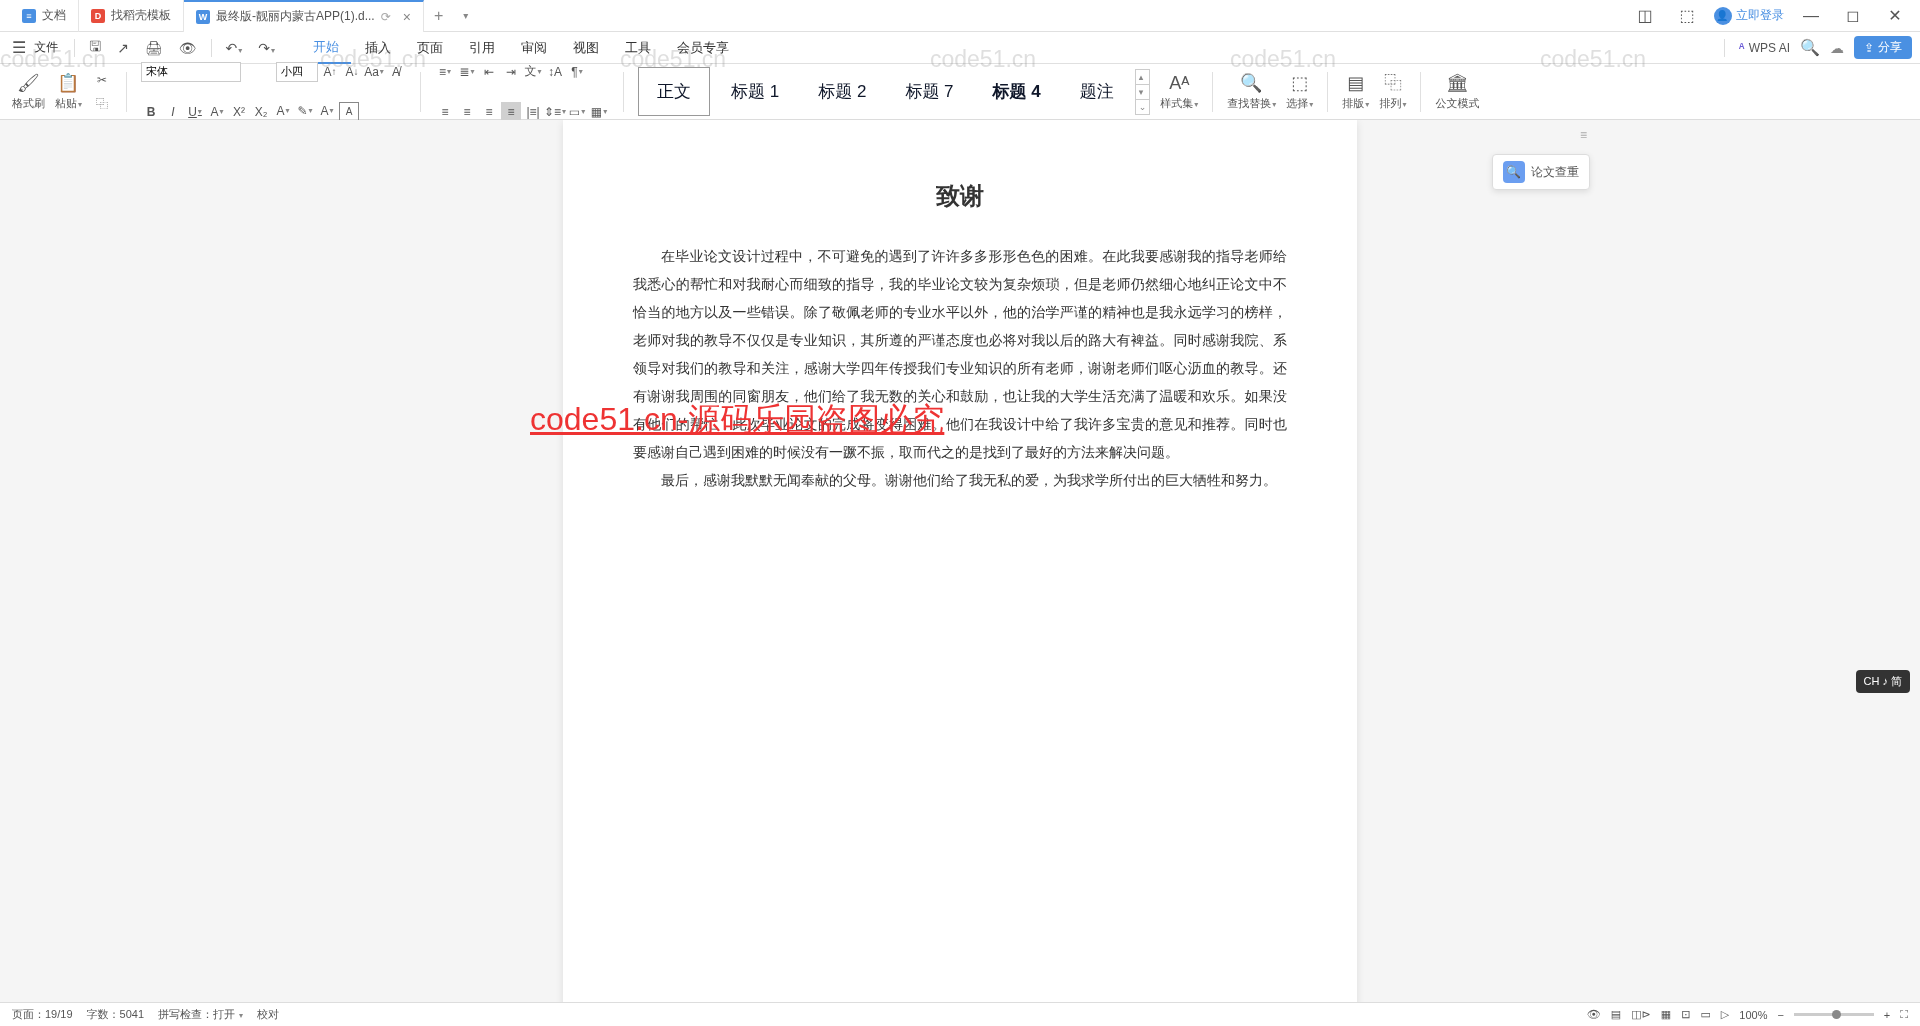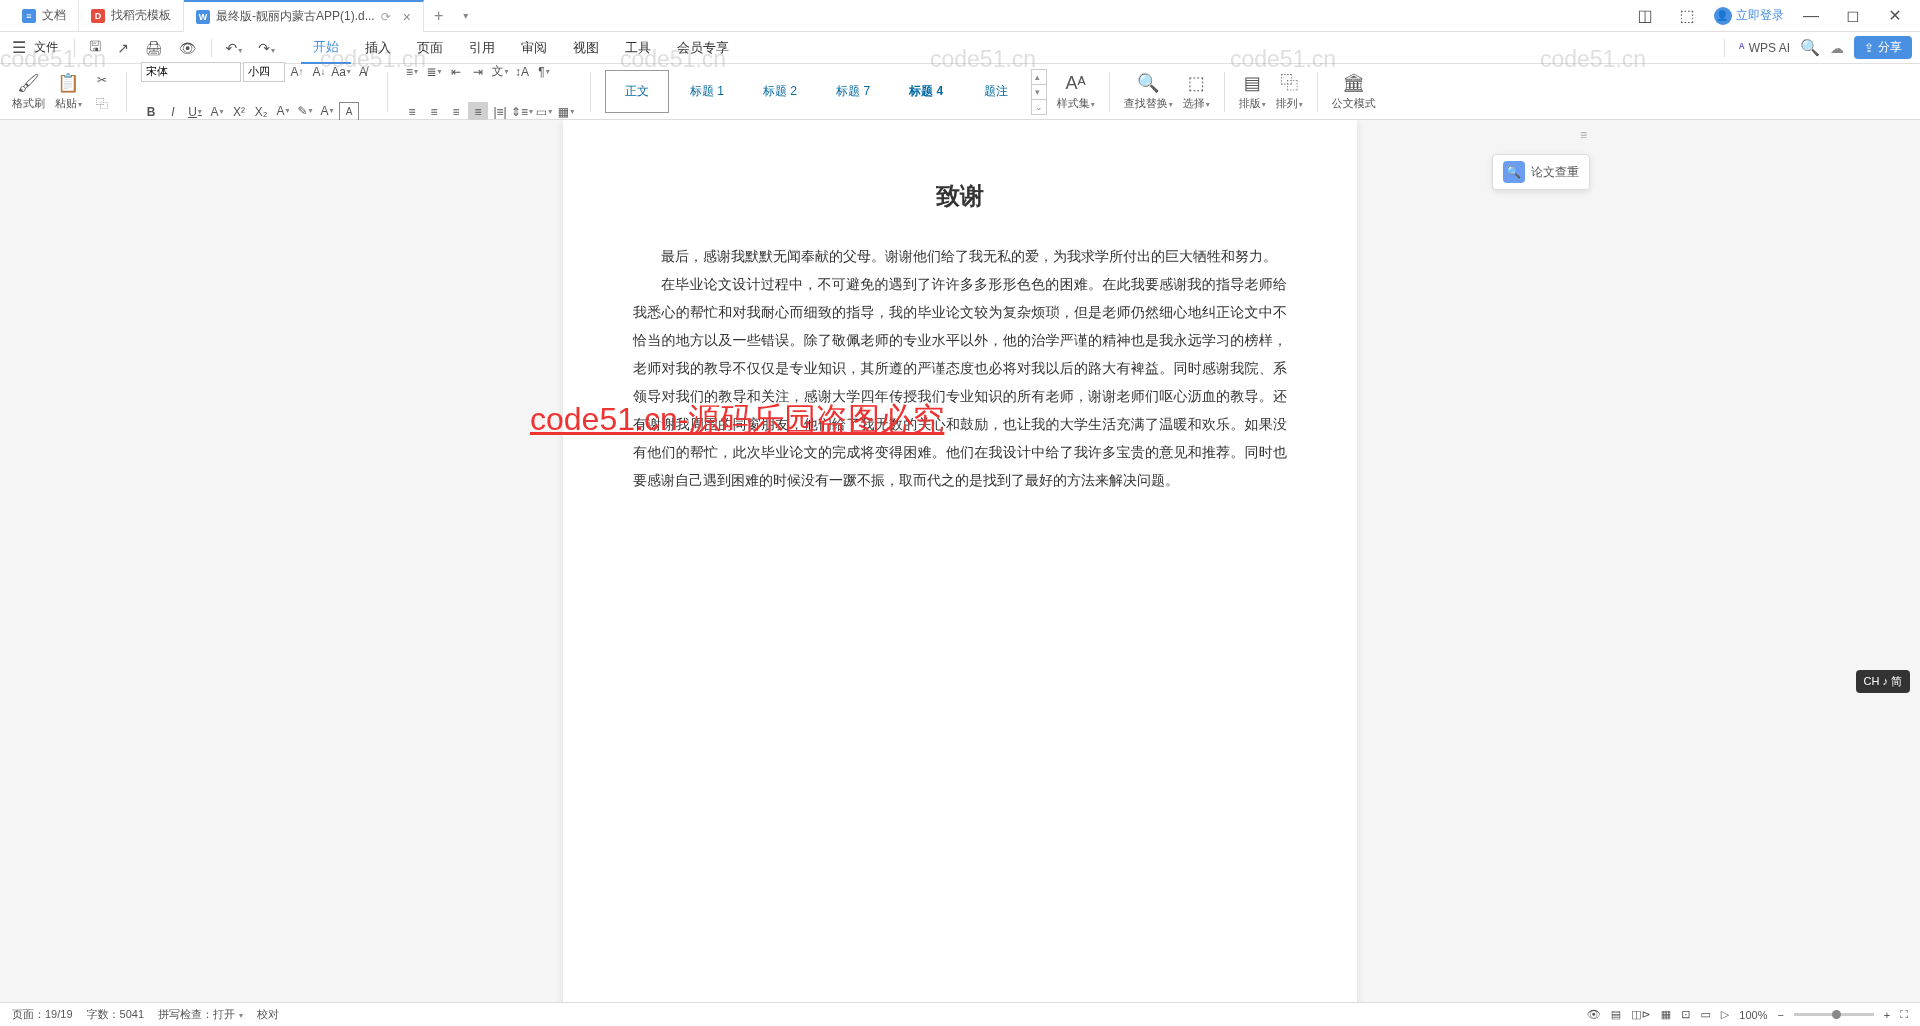--- a/index.html
+++ b/index.html
@@ -38,23 +38,23 @@
 
 
 .ribbon { height: 56px; background: #fff; display: flex; align-items: center; padding: 4px 12px; border-bottom: 1px solid #dcdcdc; gap: 10px; }
 .ribbon-group { display: flex; flex-direction: column; align-items: center; gap: 2px; font-size: 11px; color: #555; }
 .ribbon-big-icon { font-size: 18px; color: #555; }
 .ribbon-row { display: flex; flex-direction: column; gap: 20px; justify-content: flex-end; }
 .ribbon-row-top { display: flex; align-items: center; gap: 2px; }
 .ribbon-row-bot { display: flex; align-items: center; gap: 2px; }
 .ribbon-sep { width: 1px; height: 40px; background: #e0e0e0; margin: 0 4px; }
 .font-select { border: 1px solid #ccc; font-size: 11px; padding: 2px 4px; width: 100px; height: 20px; }
-.size-select { border: 1px solid #ccc; font-size: 11px; padding: 2px 4px; width: 42px; height: 20px; }
+.size-select { border: 1px solid #ccc; font-size: 11px; padding: 2px 4px; width: 42px; height: 20px; margin-left: 33px; }
 .fmt-btn { width: 20px; height: 20px; display: flex; align-items: center; justify-content: center; font-size: 12px; color: #555; cursor: pointer; }
-.style-box { border: 1px solid #ccc; padding: 12px 18px; font-size: 12px; color: #0369a1; cursor: pointer; min-width: 64px; text-align: center; }
+.style-box { border: 1px solid #ccc; padding: 12px 18px; font-size: 17px; color: #0f172a; cursor: pointer; min-width: 64px; text-align: center; }
 .style-box.plain { border: 1px solid #999; }
 .style-box.nob { border: none; }
 .styles-container { display: flex; gap: 3px; align-items: center; }
 .style-arrows { display: flex; flex-direction: column; font-size: 9px; color: #888; border: 1px solid #ccc; }
 .style-arrows span { padding: 2px 3px; border-bottom: 1px solid #ccc; }
 .style-arrows span:last-child { border-bottom: none; }
 
 
 .doc-area { position: absolute; top: 120px; left: 0; right: 0; bottom: 24px; background: #f5f5f5; overflow: auto; display: flex; justify-content: center; }
 .page { width: 794px; min-height: 900px; background: #fff; box-shadow: 0 2px 8px rgba(0,0,0,0.1); margin-top: 0; padding: 60px 70px; position: relative; }
@@ -304,22 +304,22 @@
   <div class="ribbon-sep"></div>
   <div class="ribbon-group">
     <span class="ribbon-big-icon">🏛</span>
     <span>公文模式</span>
   </div>
 </div>
 
 <div class="doc-area">
   <div class="page">
     <h2 class="page-title">致谢</h2>
+    <p class="para">在毕业论文设计过程中，不可避免的遇到了许许多多形形色色的困难。在此我要感谢我的指导老师给我悉心的帮忙和对我耐心而细致的指导，我的毕业论文较为复杂烦琐，但是老师仍然细心地纠正论文中不恰当的地方以及一些错误。除了敬佩老师的专业水平以外，他的治学严谨的精神也是我永远学习的榜样，老师对我的教导不仅仅是专业知识，其所遵的严谨态度也必将对我以后的路大有裨益。同时感谢我院、系领导对我们的教导和关注，感谢大学四年传授我们专业知识的所有老师，谢谢老师们呕心沥血的教导。还有谢谢我周围的同窗朋友，他们给了我无数的关心和鼓励，也让我的大学生活充满了温暖和欢乐。如果没有他们的帮忙，此次毕业论文的完成将变得困难。他们在我设计中给了我许多宝贵的意见和推荐。同时也要感谢自己遇到困难的时候没有一蹶不振，取而代之的是找到了最好的方法来解决问题。</p>
     <p class="para">最后，感谢我默默无闻奉献的父母。谢谢他们给了我无私的爱，为我求学所付出的巨大牺牲和努力。</p>
-    <p class="para">在毕业论文设计过程中，不可避免的遇到了许许多多形形色色的困难。在此我要感谢我的指导老师给我悉心的帮忙和对我耐心而细致的指导，我的毕业论文较为复杂烦琐，但是老师仍然细心地纠正论文中不恰当的地方以及一些错误。除了敬佩老师的专业水平以外，他的治学严谨的精神也是我永远学习的榜样，老师对我的教导不仅仅是专业知识，其所遵的严谨态度也必将对我以后的路大有裨益。同时感谢我院、系领导对我们的教导和关注，感谢大学四年传授我们专业知识的所有老师，谢谢老师们呕心沥血的教导。还有谢谢我周围的同窗朋友，他们给了我无数的关心和鼓励，也让我的大学生活充满了温暖和欢乐。如果没有他们的帮忙，此次毕业论文的完成将变得困难。他们在我设计中给了我许多宝贵的意见和推荐。同时也要感谢自己遇到困难的时候没有一蹶不振，取而代之的是找到了最好的方法来解决问题。</p>
   </div>
 </div>
 
 <div style="position:absolute;right:333px;top:128px;display:flex;flex-direction:column;gap:8px;color:#aaa;font-size:12px">
   <span>≡</span>
   <span>«</span>
 </div>
 
 <div class="float-check" style="right:330px">
   <span class="check-icon">🔍</span>

